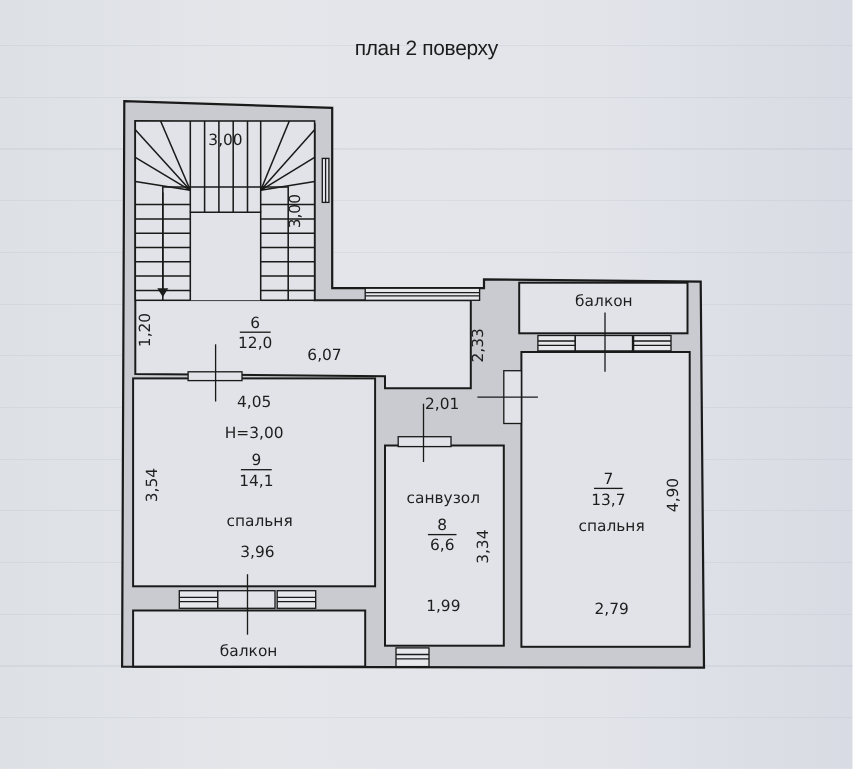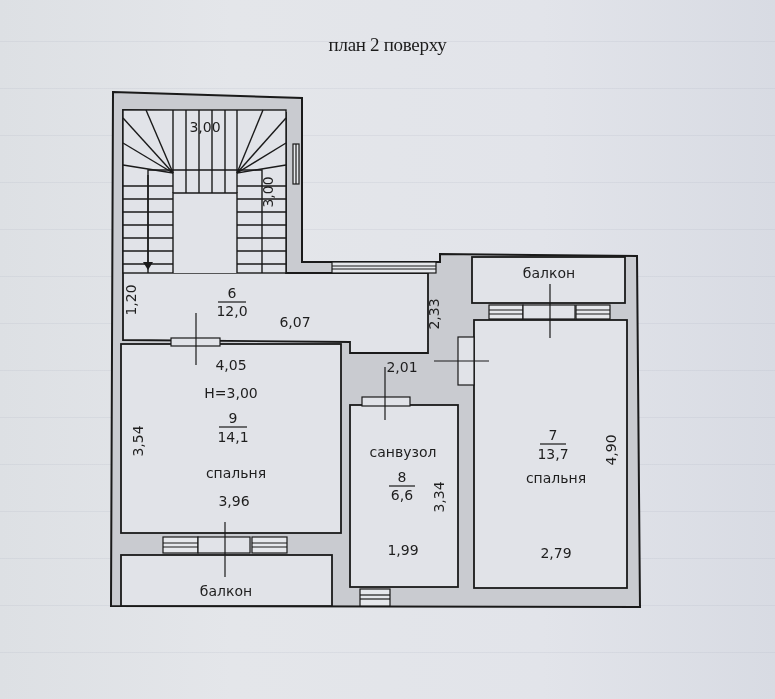--- a/index.html
+++ b/index.html
@@ -10,21 +10,21 @@
       position: relative;
     }
     .paper-lines {
       position: absolute; inset: 0;
       background-image: repeating-linear-gradient(0deg, transparent 0 46px, rgba(170,175,190,0.18) 46px 47px);
       pointer-events: none;
     }
     .title {
       position: absolute; left: 0; width: 775px; top: 34px;
       text-align: center; font-size: 19px; color: #1c1c1c;
-      font-family: Liberation Serif, serif; letter-spacing: -0.3px;
+      font-family: Liberation Sans, sans-serif; letter-spacing: -0.3px;
     }
     svg.plan { position: absolute; left: 0; top: 0; }
     .lbl { font-family: "DejaVu Sans", sans-serif; fill: #1e1e1e; }
   </style>
 </head>
 <body>
 
 <div class="paper-lines"></div>
 
 <div class="title">план 2 поверху</div>

